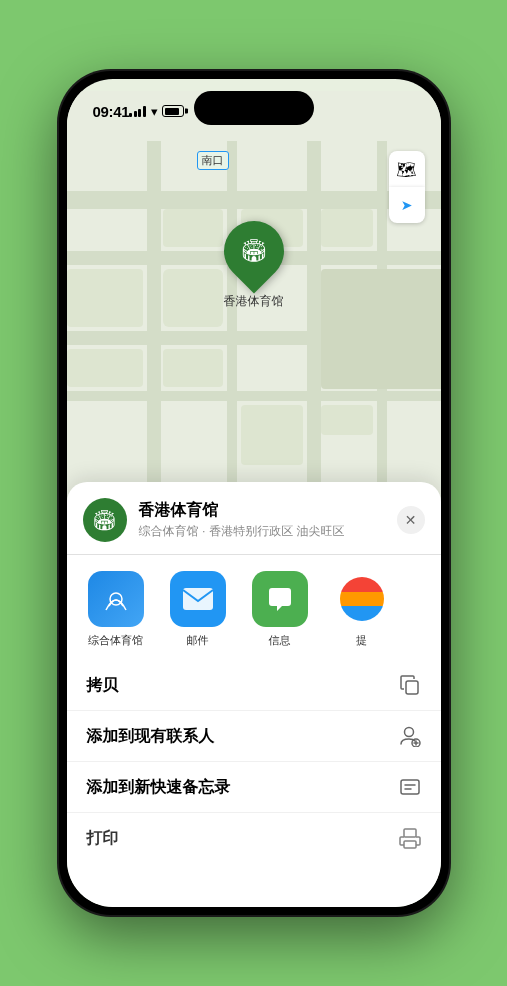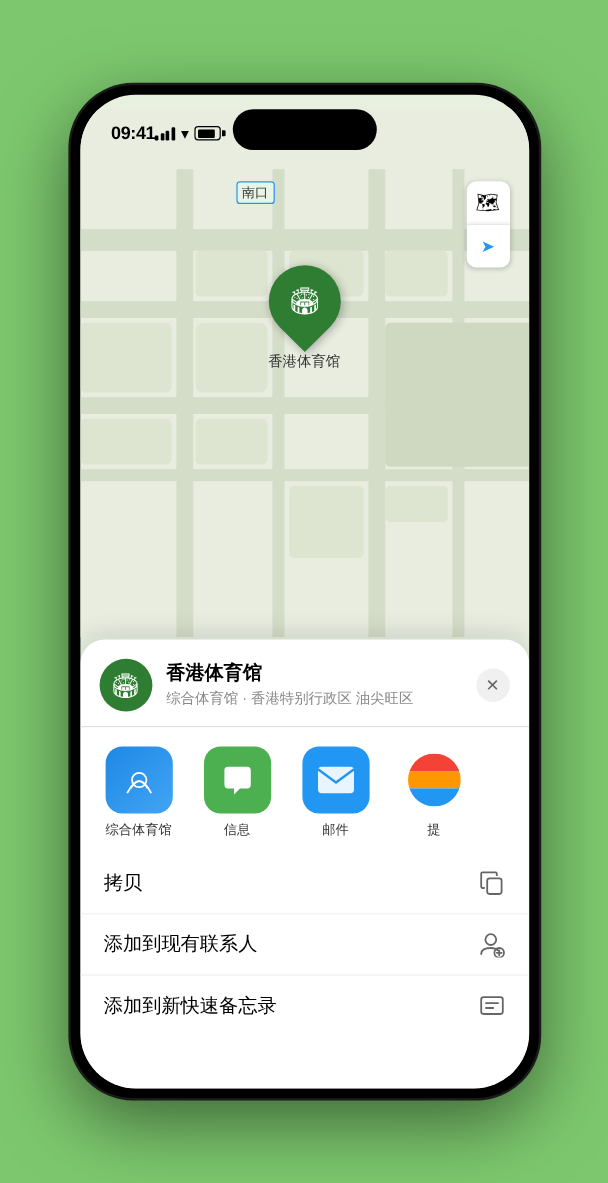--- a/index.html
+++ b/index.html
@@ -286,20 +286,21 @@
       padding: 14px 20px;
       border-bottom: 0.5px solid #f0f0f0;
       cursor: pointer;
     }
     .action-item:last-child {
       border-bottom: none;
     }
     .action-text {
       font-size: 16px;
       color: #000;
+      font-weight: bold;
     }
     
     .signal-bars {
       display: flex;
       align-items: flex-end;
       gap: 1.5px;
       height: 12px;
     }
     .signal-bar {
       width: 3px;
@@ -432,36 +433,36 @@
             <svg width="30" height="30" viewBox="0 0 30 30" fill="none" xmlns="http://www.w3.org/2000/svg">
               <circle cx="15" cy="15" r="6" stroke="white" stroke-width="1.5" fill="none"></circle>
               <path d="M8 22 Q15 10 22 22" stroke="white" stroke-width="1.5" fill="none"></path>
               <path d="M5 26 Q15 6 25 26" stroke="white" stroke-width="1.5" fill="none"></path>
             </svg>
           </div>
           <span class="app-label">综合体育馆</span>
         </div>
 
         <div class="app-item">
-          <div class="app-icon messages">
-            <svg width="32" height="32" viewBox="0 0 32 32" fill="none">
-              <path d="M5 8 Q5 5 8 5 L24 5 Q27 5 27 8 L27 20 Q27 23 24 23 L18 23 L13 28 L13 23 L8 23 Q5 23 5 20 Z" fill="white"></path>
-            </svg>
-          </div>
-          <span class="app-label">信息</span>
-        </div>
-
-        <div class="app-item">
           <div class="app-icon mail">
             <svg width="34" height="26" viewBox="0 0 34 26" fill="none">
               <rect x="2" y="2" width="30" height="22" rx="3" fill="white" opacity="0.9"></rect>
               <path d="M2 4 L17 15 L32 4" stroke="#2196f3" stroke-width="2" fill="none"></path>
             </svg>
           </div>
           <span class="app-label">邮件</span>
+        </div>
+
+        <div class="app-item">
+          <div class="app-icon messages">
+            <svg width="32" height="32" viewBox="0 0 32 32" fill="none">
+              <path d="M5 8 Q5 5 8 5 L24 5 Q27 5 27 8 L27 20 Q27 23 24 23 L18 23 L13 28 L13 23 L8 23 Q5 23 5 20 Z" fill="white"></path>
+            </svg>
+          </div>
+          <span class="app-label">信息</span>
         </div>
 
 
         <div class="app-item">
           <div style="width:56px;height:56px;display:flex;align-items:center;justify-content:center;">
             <div style="width:44px;height:44px;border-radius:50%;overflow:hidden;display:flex;flex-direction:column;">
               <div style="flex:1;background:#f44336;display:flex;align-items:center;justify-content:center;">
                 
               </div>
               <div style="flex:1;background:#ff9800;display:flex;align-items:center;justify-content:center;">
@@ -500,16 +501,25 @@
 
         <div class="action-item">
           <span class="action-text">添加到新快速备忘录</span>
           <svg width="22" height="22" viewBox="0 0 22 22" fill="none">
             <rect x="2" y="4" width="18" height="14" rx="2" stroke="#666" stroke-width="1.5" fill="none"></rect>
             <line x1="6" y1="9" x2="16" y2="9" stroke="#666" stroke-width="1.5" stroke-linecap="round"></line>
             <line x1="6" y1="13" x2="12" y2="13" stroke="#666" stroke-width="1.5" stroke-linecap="round"></line>
           </svg>
         </div>
 
+        <div class="action-item" style="opacity:0.8;">
+          <span class="action-text">打印</span>
+          <svg width="22" height="22" viewBox="0 0 22 22" fill="none">
+            <rect x="5" y="2" width="12" height="8" rx="1" stroke="#666" stroke-width="1.5" fill="none"></rect>
+            <path d="M5 10 L2 10 Q1 10 1 11 L1 17 Q1 18 2 18 L5 18" stroke="#666" stroke-width="1.5" fill="none"></path>
+            <path d="M17 10 L20 10 Q21 10 21 11 L21 17 Q21 18 20 18 L17 18" stroke="#666" stroke-width="1.5" fill="none"></path>
+            <rect x="5" y="14" width="12" height="7" rx="1" stroke="#666" stroke-width="1.5" fill="none"></rect>
+          </svg>
+        </div>
       </div>
     </div>
   </div>
 </div>
 
 </body></html>

